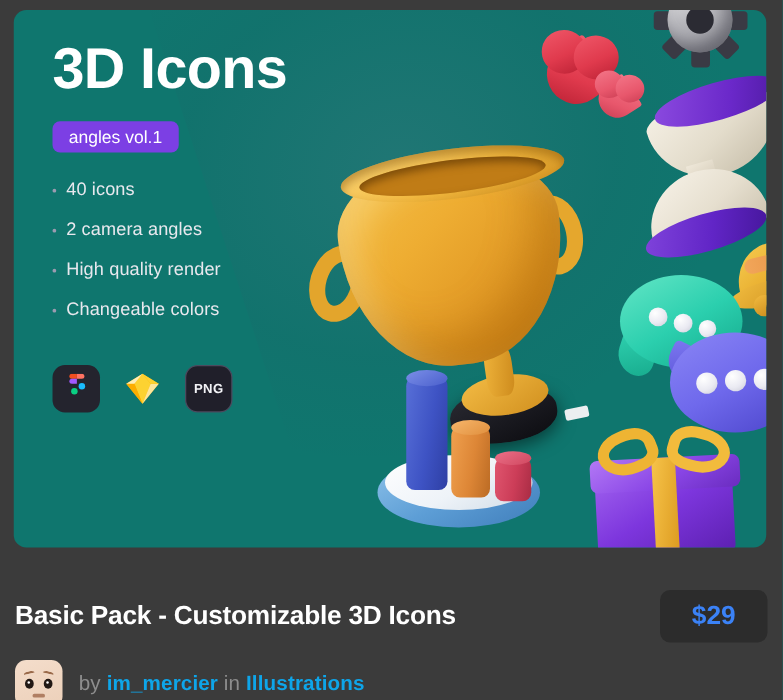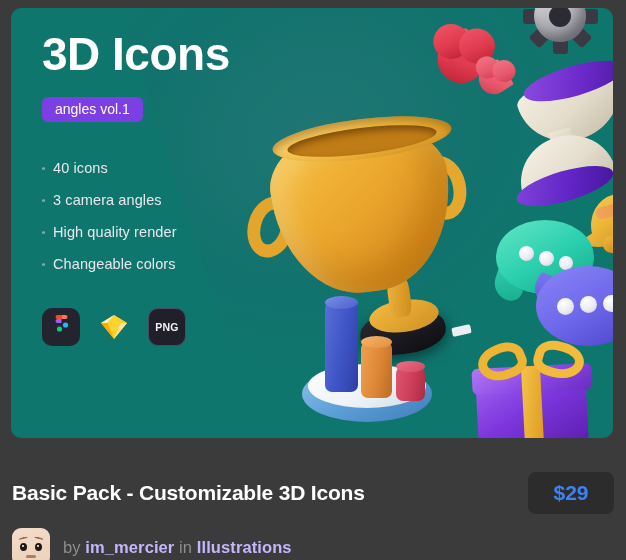--- a/index.html
+++ b/index.html
@@ -69,21 +69,21 @@
     margin-top: 19px;
     padding: 5px 13px 6px 13px;
     border-radius: 6px;
     background: #7c3fe4;
     color: #ffffff;
     font-size: 14px;
     line-height: 1;
   }
 
   .feature-list {
-    margin-top: 38px;
+    margin-top: 22px;
     list-style: none;
   }
   .feature-list li {
     position: relative;
     padding-left: 11px;
     margin-bottom: 16px;
     font-size: 14.5px;
     color: #e8e8ee;
     letter-spacing: 0.1px;
   }
@@ -538,21 +538,21 @@
     border-radius: 2px;
     background: #b07f63;
   }
 
   .byline {
     font-size: 16.5px;
     color: #8d8d8d;
     letter-spacing: 0.1px;
   }
   .byline .strong {
-    color: #c4b5fd;
+    color: #0ea5e9;
     font-weight: bold;
   }
 </style>
 </head>
 <body>
 
 <div class="page">
 
   <div class="preview-card">
 
@@ -642,21 +642,21 @@
 
       <div class="volume-badge">angles vol.1</div>
 
       <ul class="feature-list">
         <li>
           <span class="dot"></span>
           <span>40 icons</span>
         </li>
         <li>
           <span class="dot"></span>
-          <span>3 camera angles</span>
+          <span>2 camera angles</span>
         </li>
         <li>
           <span class="dot"></span>
           <span>High quality render</span>
         </li>
         <li>
           <span class="dot"></span>
           <span>Changeable colors</span>
         </li>
       </ul>

